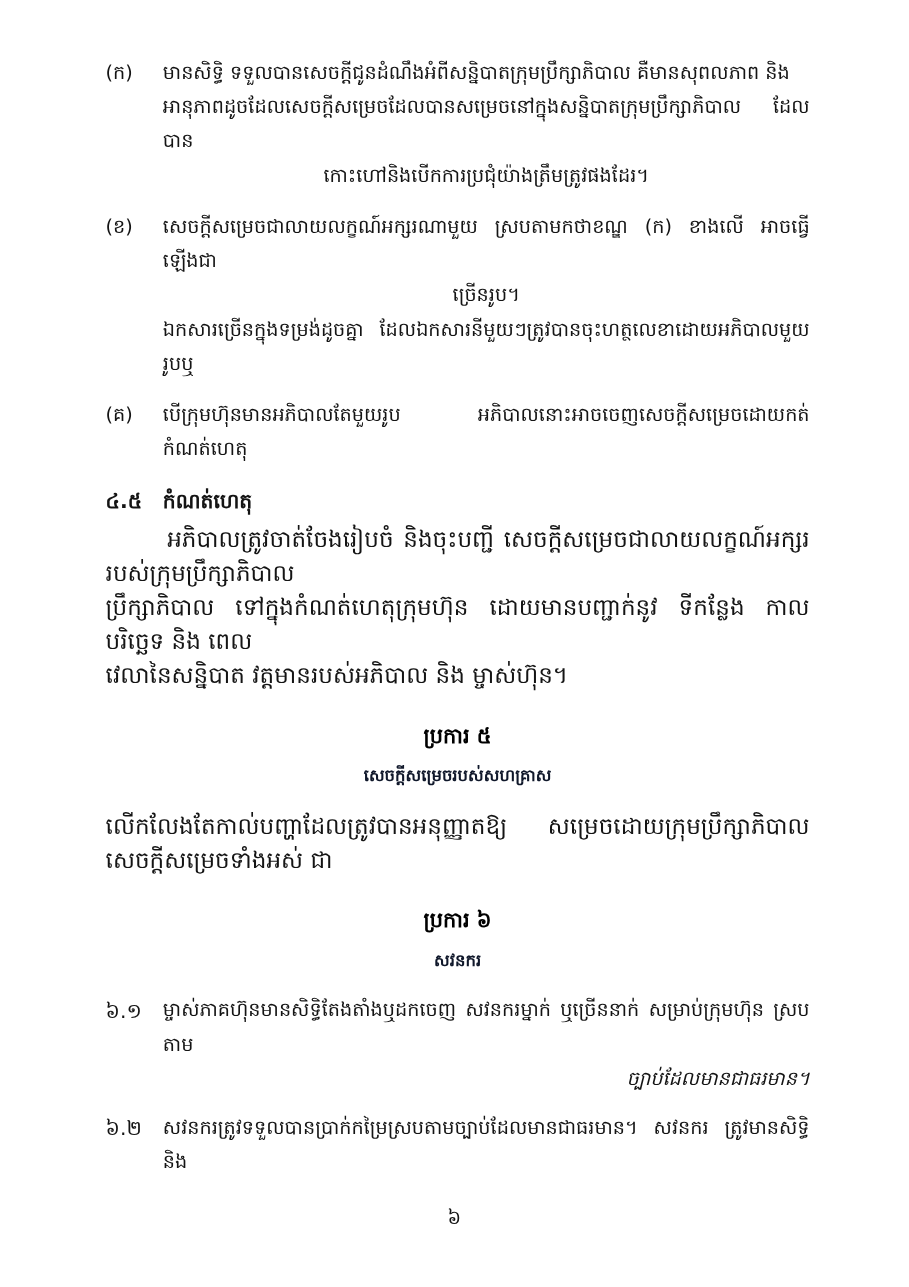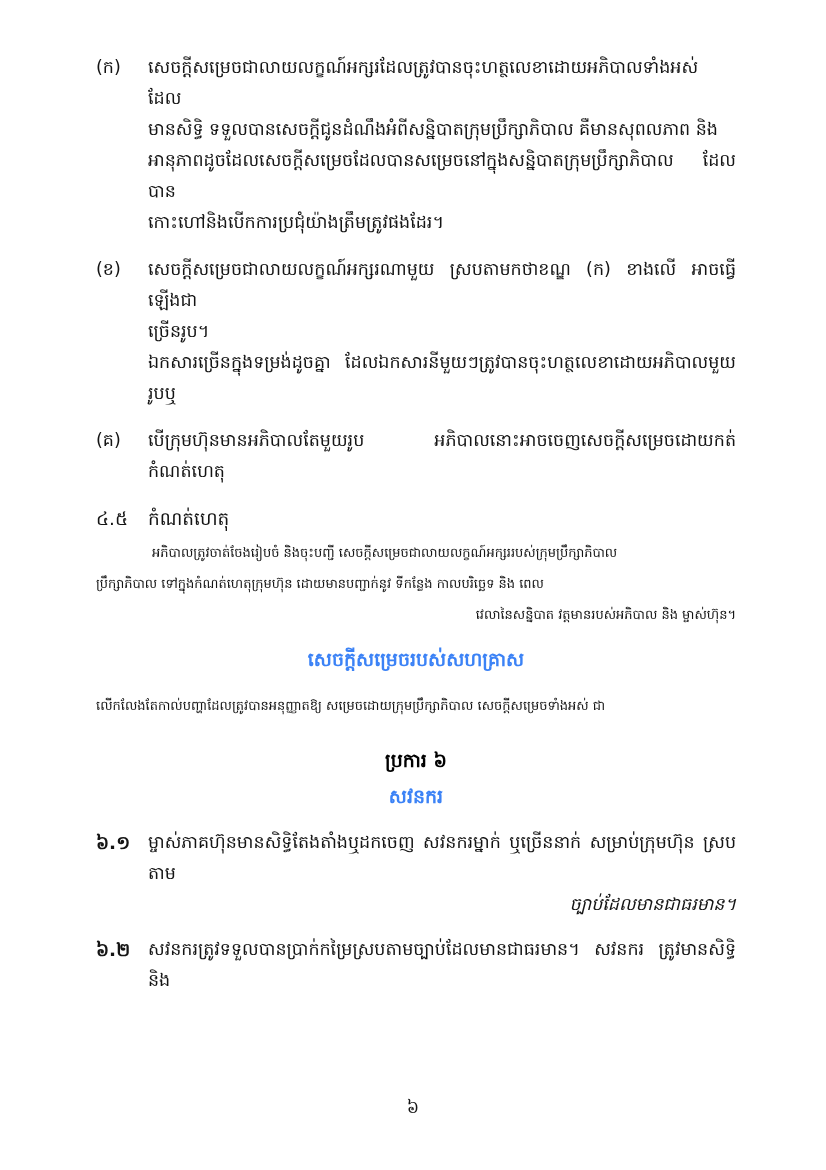--- a/index.html
+++ b/index.html
@@ -42,79 +42,79 @@
   }
   .list-body {
     flex: 1 1 auto;
     font-size: 17.5px;
     line-height: 31px;
     text-align: justify;
     text-justify: inter-word;
     color: #141414;
   }
   .list-body .lastline {
-    text-align: left;
+    text-align: center;
   }
 
   
   .sec-head {
     font-size: 18.5px;
-    font-weight: normal;
+    font-weight: bold;
     line-height: 32px;
     margin: 10px 0 2px 0;
     display: flex;
     align-items: flex-start;
   }
   .sec-head .num {
     flex: 0 0 auto;
     width: 52px;
   }
   .sec-head .ttl {
     flex: 1 1 auto;
   }
 
   .para {
-    font-size: 13px;
+    font-size: 21px;
     line-height: 31px;
     text-align: justify;
     color: #141414;
   }
   .para .lastline {
-    text-align: right;
+    text-align: left;
   }
 
   
   .article-head {
     text-align: center;
     font-size: 19px;
     font-weight: bold;
     line-height: 34px;
     margin: 22px 0 2px 0;
     color: #000000;
   }
   .article-sub {
     text-align: center;
-    font-size: 19px;
+    font-size: 15px;
     font-weight: bold;
     line-height: 34px;
     margin: 0 0 14px 0;
-    color: #3b82f6;
+    color: #0f172a;
   }
 
   
   .npara {
     display: flex;
     align-items: flex-start;
     margin-bottom: 14px;
   }
   .npara .num {
     flex: 0 0 auto;
     width: 52px;
     font-size: 18.5px;
-    font-weight: bold;
+    font-weight: normal;
     line-height: 31px;
   }
   .npara .body {
     flex: 1 1 auto;
     font-size: 17.5px;
     line-height: 31px;
     text-align: justify;
   }
   .npara .body .lastline {
     text-align: right;
@@ -141,21 +141,20 @@
 </style>
 </head>
 <body>
 
 <div class="page">
   <div class="content">
 
     <div class="list-item">
       <div class="list-marker">(ក)</div>
       <div class="list-body">
-        <span class="line">សេចក្តីសម្រេចជាលាយលក្ខណ៍អក្សរដែលត្រូវបានចុះហត្ថលេខាដោយអភិបាលទាំងអស់ ដែល</span>
         <span class="line">មានសិទ្ធិ ទទួលបានសេចក្តីជូនដំណឹងអំពីសន្និបាតក្រុមប្រឹក្សាភិបាល គឺមានសុពលភាព និង</span>
         <span class="line">អានុភាពដូចដែលសេចក្តីសម្រេចដែលបានសម្រេចនៅក្នុងសន្និបាតក្រុមប្រឹក្សាភិបាល ដែលបាន</span>
         <span class="line lastline">កោះហៅនិងបើកការប្រជុំយ៉ាងត្រឹមត្រូវផងដែរ។</span>
       </div>
     </div>
 
     <div class="list-item">
       <div class="list-marker">(ខ)</div>
       <div class="list-body">
         <span class="line">សេចក្តីសម្រេចជាលាយលក្ខណ៍អក្សរណាមួយ ស្របតាមកថាខណ្ឌ (ក) ខាងលើ អាចធ្វើឡើងជា</span>
@@ -175,20 +174,21 @@
       <span class="num">៤.៥</span>
       <span class="ttl">កំណត់ហេតុ</span>
     </div>
 
     <div class="para block">
       <span class="line" style="text-indent:56px;">អភិបាលត្រូវចាត់ចែងរៀបចំ និងចុះបញ្ជី សេចក្តីសម្រេចជាលាយលក្ខណ៍អក្សររបស់ក្រុមប្រឹក្សាភិបាល</span>
       <span class="line">ប្រឹក្សាភិបាល ទៅក្នុងកំណត់ហេតុក្រុមហ៊ុន ដោយមានបញ្ជាក់នូវ ទីកន្លែង កាលបរិច្ឆេទ និង ពេល</span>
       <span class="line lastline">វេលានៃសន្និបាត វត្តមានរបស់អភិបាល និង ម្ចាស់ហ៊ុន។</span>
     </div>
 
+    <div class="article-head">ប្រការ ៥</div>
     <div class="article-sub">សេចក្តីសម្រេចរបស់សហគ្រាស</div>
     <div class="para block">
       <span class="line">លើកលែងតែកាល់បញ្ហាដែលត្រូវបានអនុញ្ញាតឱ្យ សម្រេចដោយក្រុមប្រឹក្សាភិបាល សេចក្តីសម្រេចទាំងអស់ ជា</span>
     </div>
 
     <div class="article-head">ប្រការ ៦</div>
     <div class="article-sub">សវនករ</div>
 
     <div class="npara">
       <span class="num">៦.១</span>

